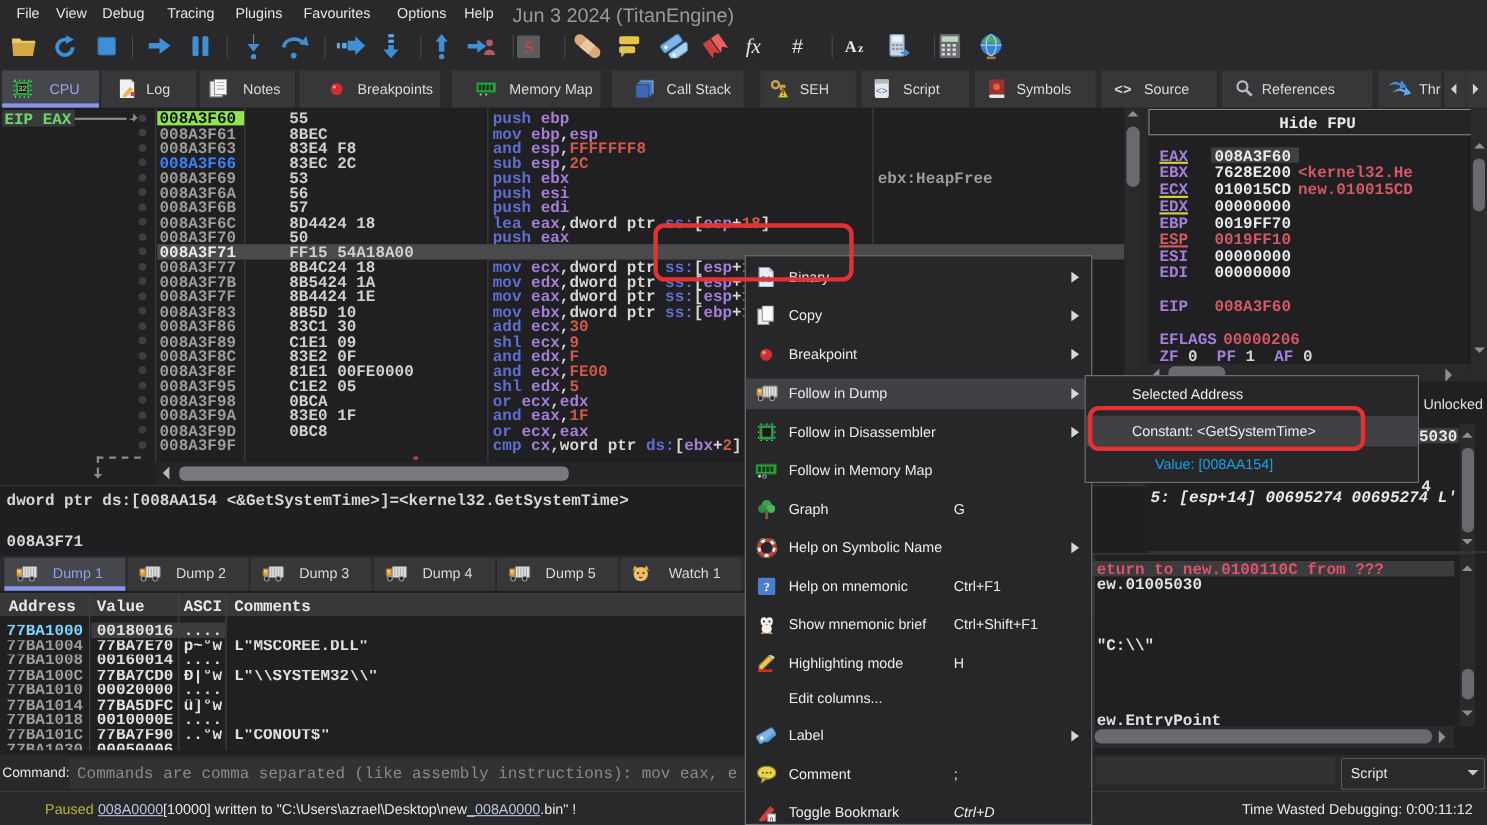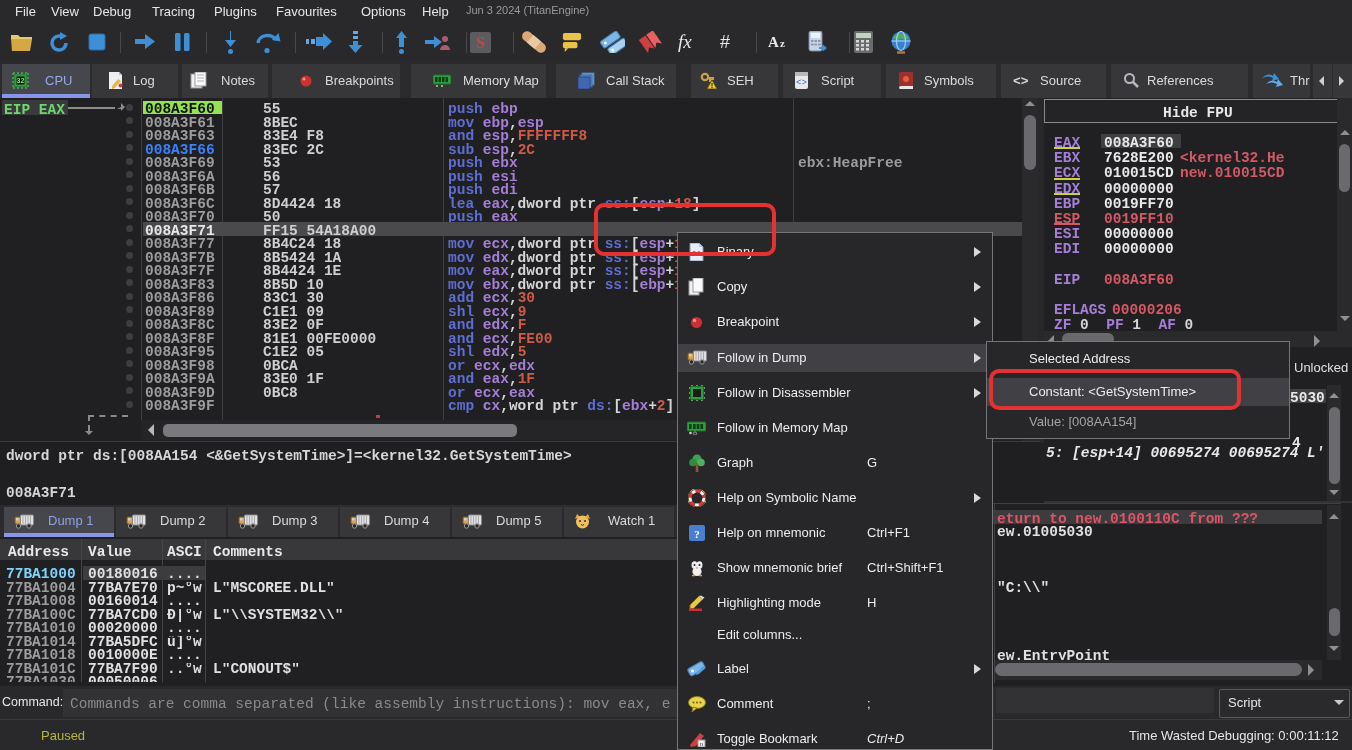--- a/index.html
+++ b/index.html
@@ -19,21 +19,21 @@
 <div id="root">
 <div class="a" style="left:0px;top:0px;width:1352px;height:25px;background:#29292b;"></div>
 <div class="a s" style="left:15px;top:4px;font-size:13px;">File</div>
 <div class="a s" style="left:51px;top:4px;font-size:13px;">View</div>
 <div class="a s" style="left:93px;top:4px;font-size:13px;">Debug</div>
 <div class="a s" style="left:152px;top:4px;font-size:13px;">Tracing</div>
 <div class="a s" style="left:214px;top:4px;font-size:13px;">Plugins</div>
 <div class="a s" style="left:276px;top:4px;font-size:13px;">Favourites</div>
 <div class="a s" style="left:361px;top:4px;font-size:13px;">Options</div>
 <div class="a s" style="left:422px;top:4px;font-size:13px;">Help</div>
-<div class="a s" style="left:466px;top:4px;font-size:11px;color:#9a9a9a;">Jun 3 2024 (TitanEngine)</div>
+<div class="a s" style="left:466px;top:4px;font-size:18px;color:#9a9a9a;">Jun 3 2024 (TitanEngine)</div>
 <div class="a" style="left:0px;top:25px;width:1352px;height:36px;background:#29292b;"></div>
 <div class="a" style="left:120px;top:32px;width:1px;height:21px;background:#48484c;"></div>
 <div class="a" style="left:206px;top:32px;width:1px;height:21px;background:#48484c;"></div>
 <div class="a" style="left:295px;top:32px;width:1px;height:21px;background:#48484c;"></div>
 <div class="a" style="left:382px;top:32px;width:1px;height:21px;background:#48484c;"></div>
 <div class="a" style="left:466px;top:32px;width:1px;height:21px;background:#48484c;"></div>
 <div class="a" style="left:513px;top:32px;width:1px;height:21px;background:#48484c;"></div>
 <div class="a" style="left:756px;top:32px;width:1px;height:21px;background:#48484c;"></div>
 <div class="a" style="left:849px;top:32px;width:1px;height:21px;background:#48484c;"></div>
 <svg class="a" style="left:10px;top:31px;" width="23" height="21" viewBox="0 0 23 21">
@@ -554,20 +554,21 @@
 <div class="a" style="left:0px;top:686px;width:1352px;height:33px;background:#29292b;"></div>
 <div class="a s" style="left:2px;top:695px;font-size:12.5px;">Command:</div>
 <div class="a" style="left:63px;top:689px;width:931px;height:28px;background:#323234;"></div>
 <div class="a" style="left:70px;top:696px;font:14.5px 'Liberation Mono',monospace;color:#8a8a8a;white-space:pre;">Commands are comma separated (like assembly instructions): mov eax, e</div>
 <div class="a" style="left:996px;top:688px;width:218px;height:25px;background:#323234;"></div>
 <div class="a" style="left:1219px;top:689px;width:131px;height:29px;background:#2a2a2c;border:1px solid #5a5a5e;border-radius:2px;"></div>
 <div class="a s" style="left:1228px;top:695px;font-size:13px;">Script</div>
 <div class="tri" style="left:1334px;top:700px;border-left:5px solid transparent;border-right:5px solid transparent;border-top:5px solid #c8c8c8;"></div>
 <div class="a" style="left:0px;top:719px;width:1352px;height:31px;background:#29292b;border-top:1px solid #3a3a3c;"></div>
 <div class="a s" style="left:41px;top:728px;font-size:13px;color:#b6b63a;">Paused</div>
+<div class="a s" style="left:89px;top:728px;"><span style="color:#b8c4e0;text-decoration:underline;">008A0000</span>[10000] written to "C:\Users\azrael\Desktop\new<span style="color:#b8c4e0;text-decoration:underline;">_008A0000</span>.bin" !</div>
 <div class="a s" style="left:1129px;top:728px;font-size:13px;">Time Wasted Debugging: 0:00:11:12</div>
 <div class="a" style="left:677px;top:232px;width:316px;height:518px;background:#27272a;border:1px solid #76767a;z-index:40;"></div>
 <div class="a" style="left:678px;top:343.5px;width:314px;height:28px;background:#404045;z-index:41;"></div>
 <div class="a s" style="left:717px;top:244px;font-size:13px;color:#ececec;z-index:42;">Binary</div>
 <div class="tri" style="left:974px;top:247px;border-top:5px solid transparent;border-bottom:5px solid transparent;border-left:7px solid #d8d8d8;z-index:42;"></div>
 <svg class="a" style="left:688px;top:243px;z-index:42;" width="17" height="18" viewBox="0 0 17 18">
       <path d="M2 0 h9 l4 4 v14 H2z" fill="#e8eef8" stroke="#8898b8"></path>
       <path d="M11 0 l4 4 h-4z" fill="#b8c8e0"></path>
       <text x="8.5" y="13" font-size="8" font-weight="bold" fill="#4a6fd0" text-anchor="middle" font-family="Liberation Mono">01</text>
     </svg>
@@ -679,15 +680,15 @@
 <div class="a s" style="left:867px;top:730.5px;font-size:13px;color:#ececec;z-index:42;font-style:italic;">Ctrl+D</div>
 <svg class="a" style="left:688px;top:730.5px;z-index:42;" width="18" height="16" viewBox="0 0 18 16">
       <path d="M2 14 L12 2 l4 3 -8 10 -5 1z" fill="#cf3f3f"></path>
       <rect x="10" y="9" width="7" height="7" fill="#f0f0f0" stroke="#999"></rect>
       <text x="13.5" y="15" font-size="6" fill="#333" text-anchor="middle" font-family="Liberation Sans">n</text>
     </svg>
 <div class="a" style="left:986px;top:341px;width:304px;height:98px;background:#27272a;border:1px solid #76767a;z-index:45;"></div>
 <div class="a" style="left:987px;top:377.5px;width:302px;height:28px;background:#404045;z-index:46;"></div>
 <div class="a s" style="left:1029px;top:351px;font-size:13px;color:#ececec;z-index:47;">Selected Address</div>
 <div class="a s" style="left:1029px;top:383.5px;font-size:13px;color:#ececec;z-index:47;">Constant: &lt;GetSystemTime&gt;</div>
-<div class="a s" style="left:1029px;top:414px;font-size:13px;color:#a3a3a3;z-index:47;">Value: [008AA154]</div>
+<div class="a s" style="left:1050px;top:414px;font-size:13px;color:#0ea5e9;z-index:47;">Value: [008AA154]</div>
 <div class="redbox" style="left:594px;top:203px;width:182px;height:53px;"></div>
 <div class="redbox" style="left:989px;top:369px;width:252px;height:41px;"></div>
 </div>
 </body></html>

